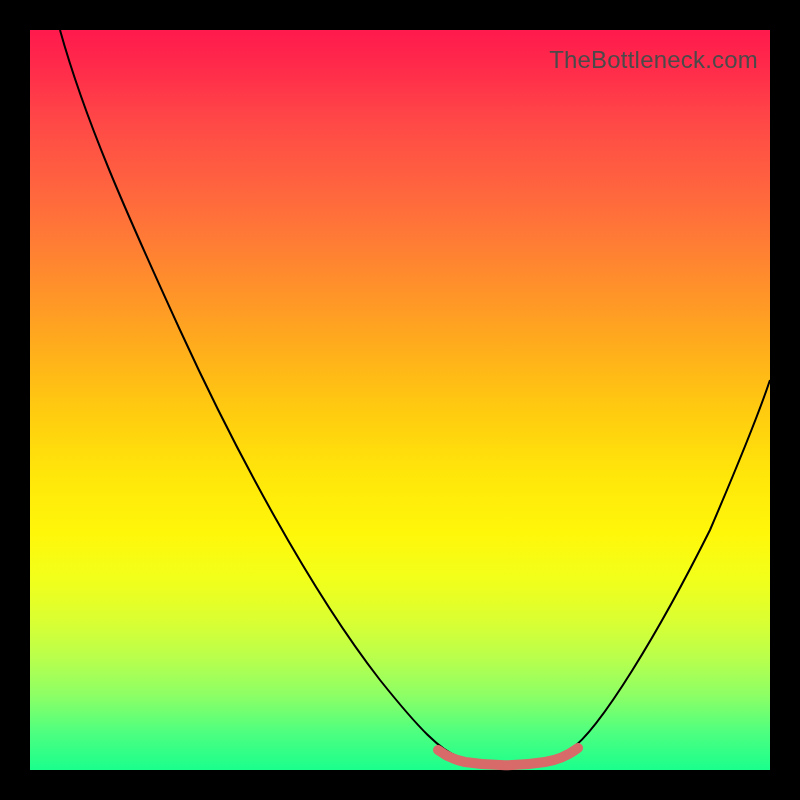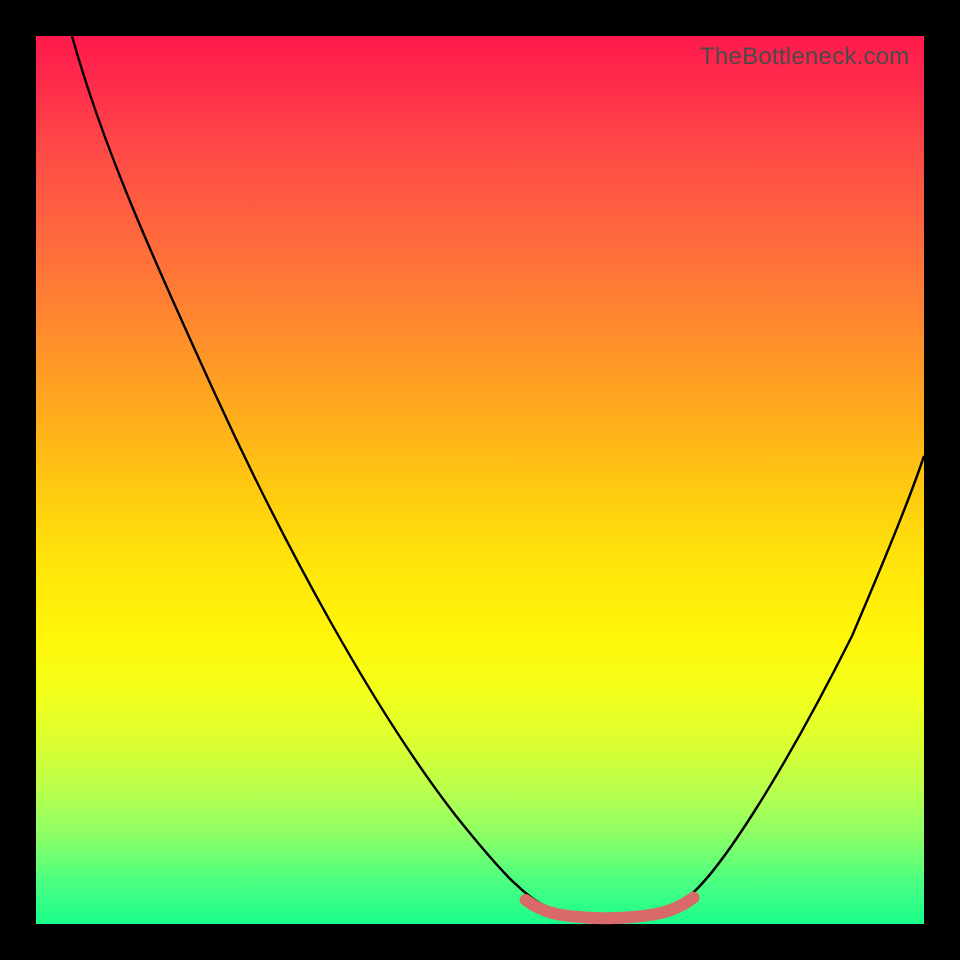--- a/index.html
+++ b/index.html
@@ -31,24 +31,24 @@
       #f2ff1a 74%,
       #d9ff33 80%,
       #b8ff4d 85%,
       #8cff66 90%,
       #4dff80 95%,
       #1aff8c 100%
     );
   }
   .watermark {
     position: absolute;
-    top: 6px;
+    top: 16px;
     right: 12px;
     color: #4a4a4a;
-    font-size: 20px;
+    font-size: 24px;
     font-weight: 500;
     letter-spacing: 0.2px;
   }
   svg.curve {
     position: absolute;
     left: 0;
     top: 0;
     width: 740px;
     height: 740px;
     overflow: visible;

